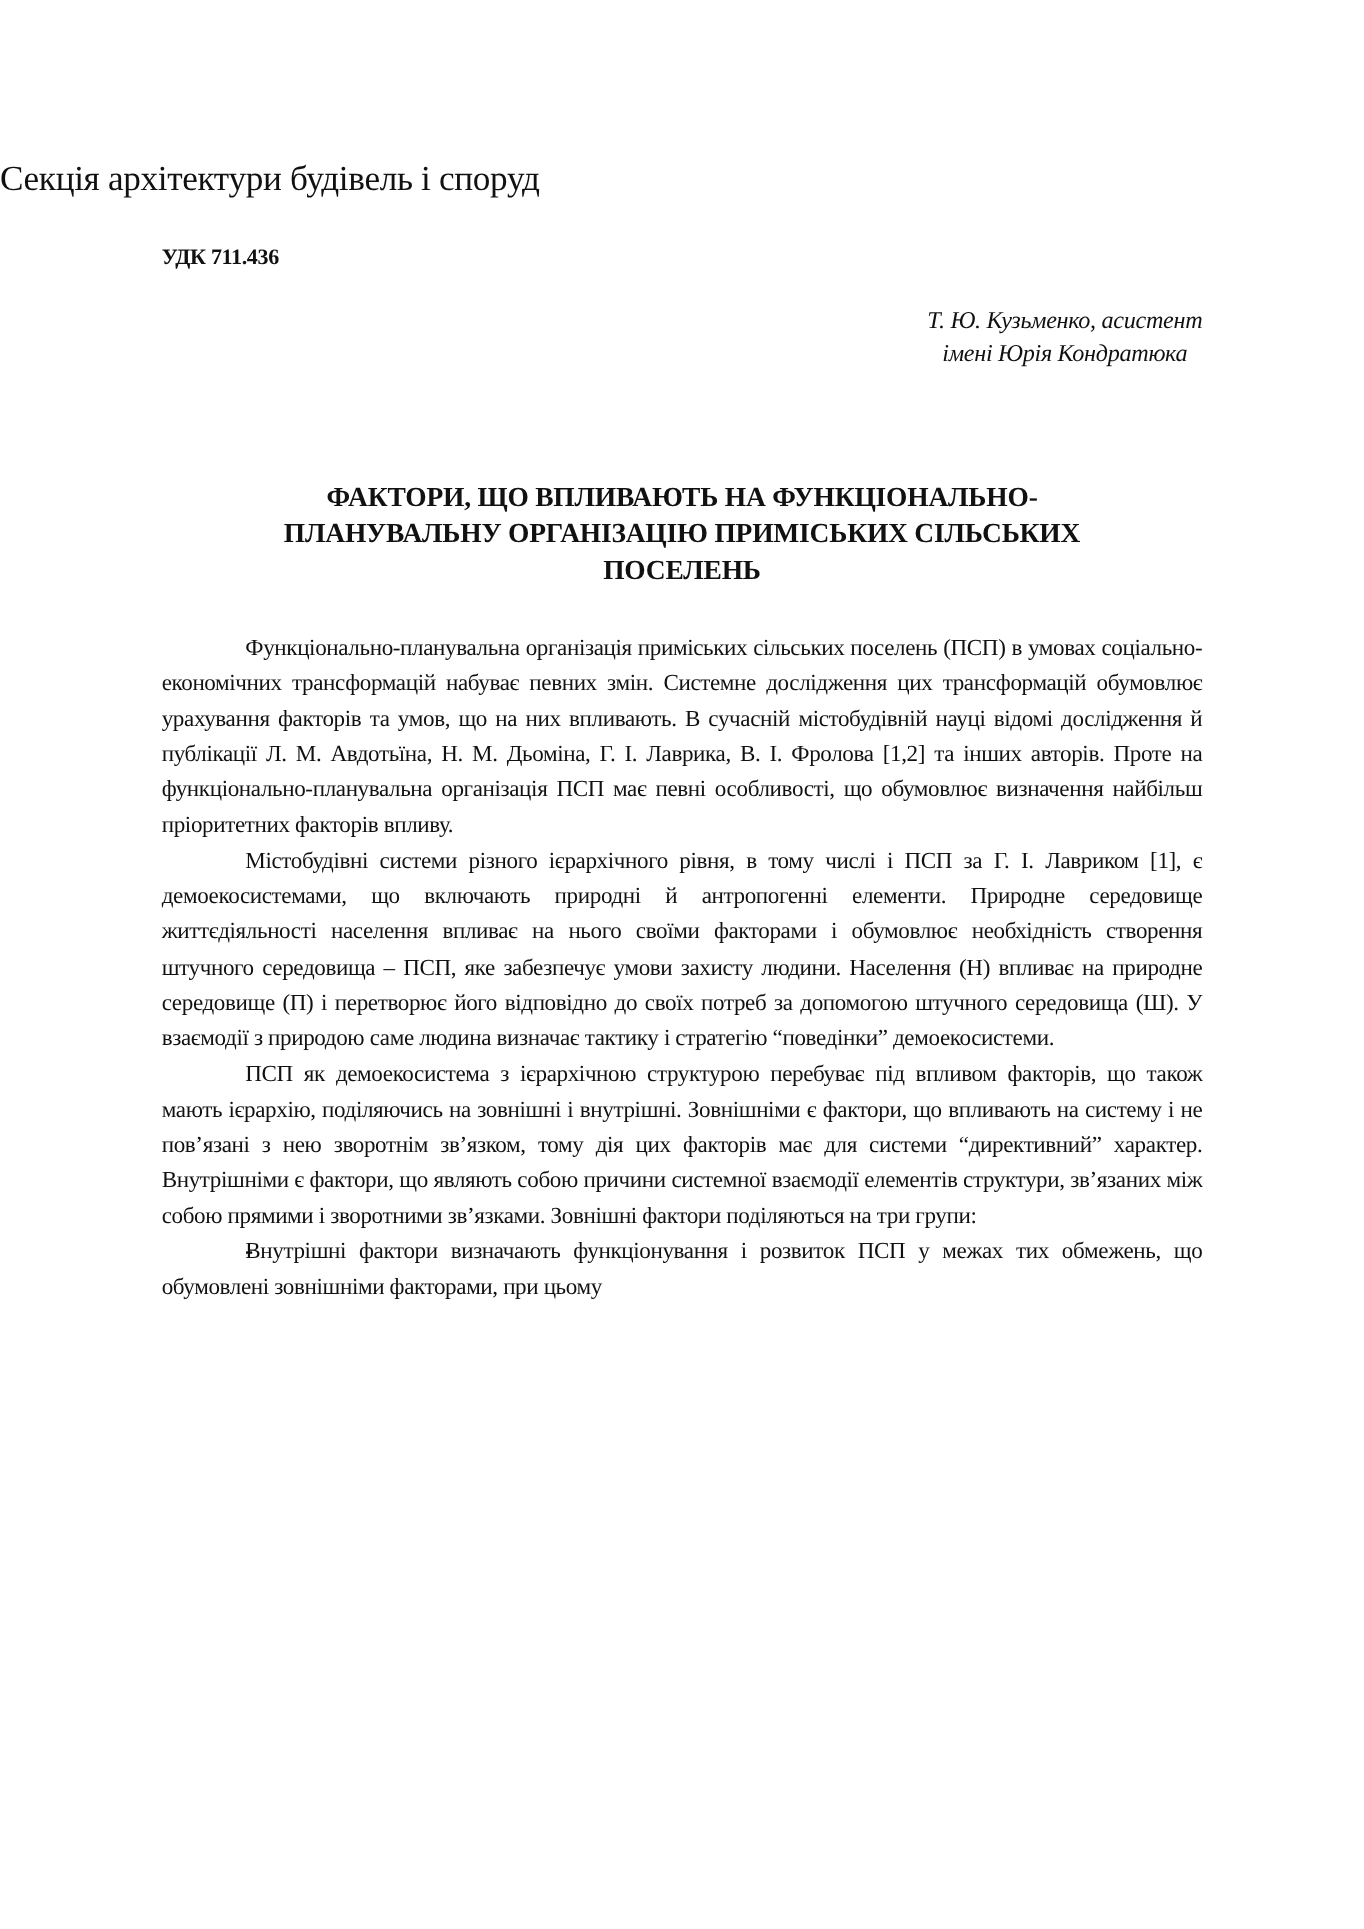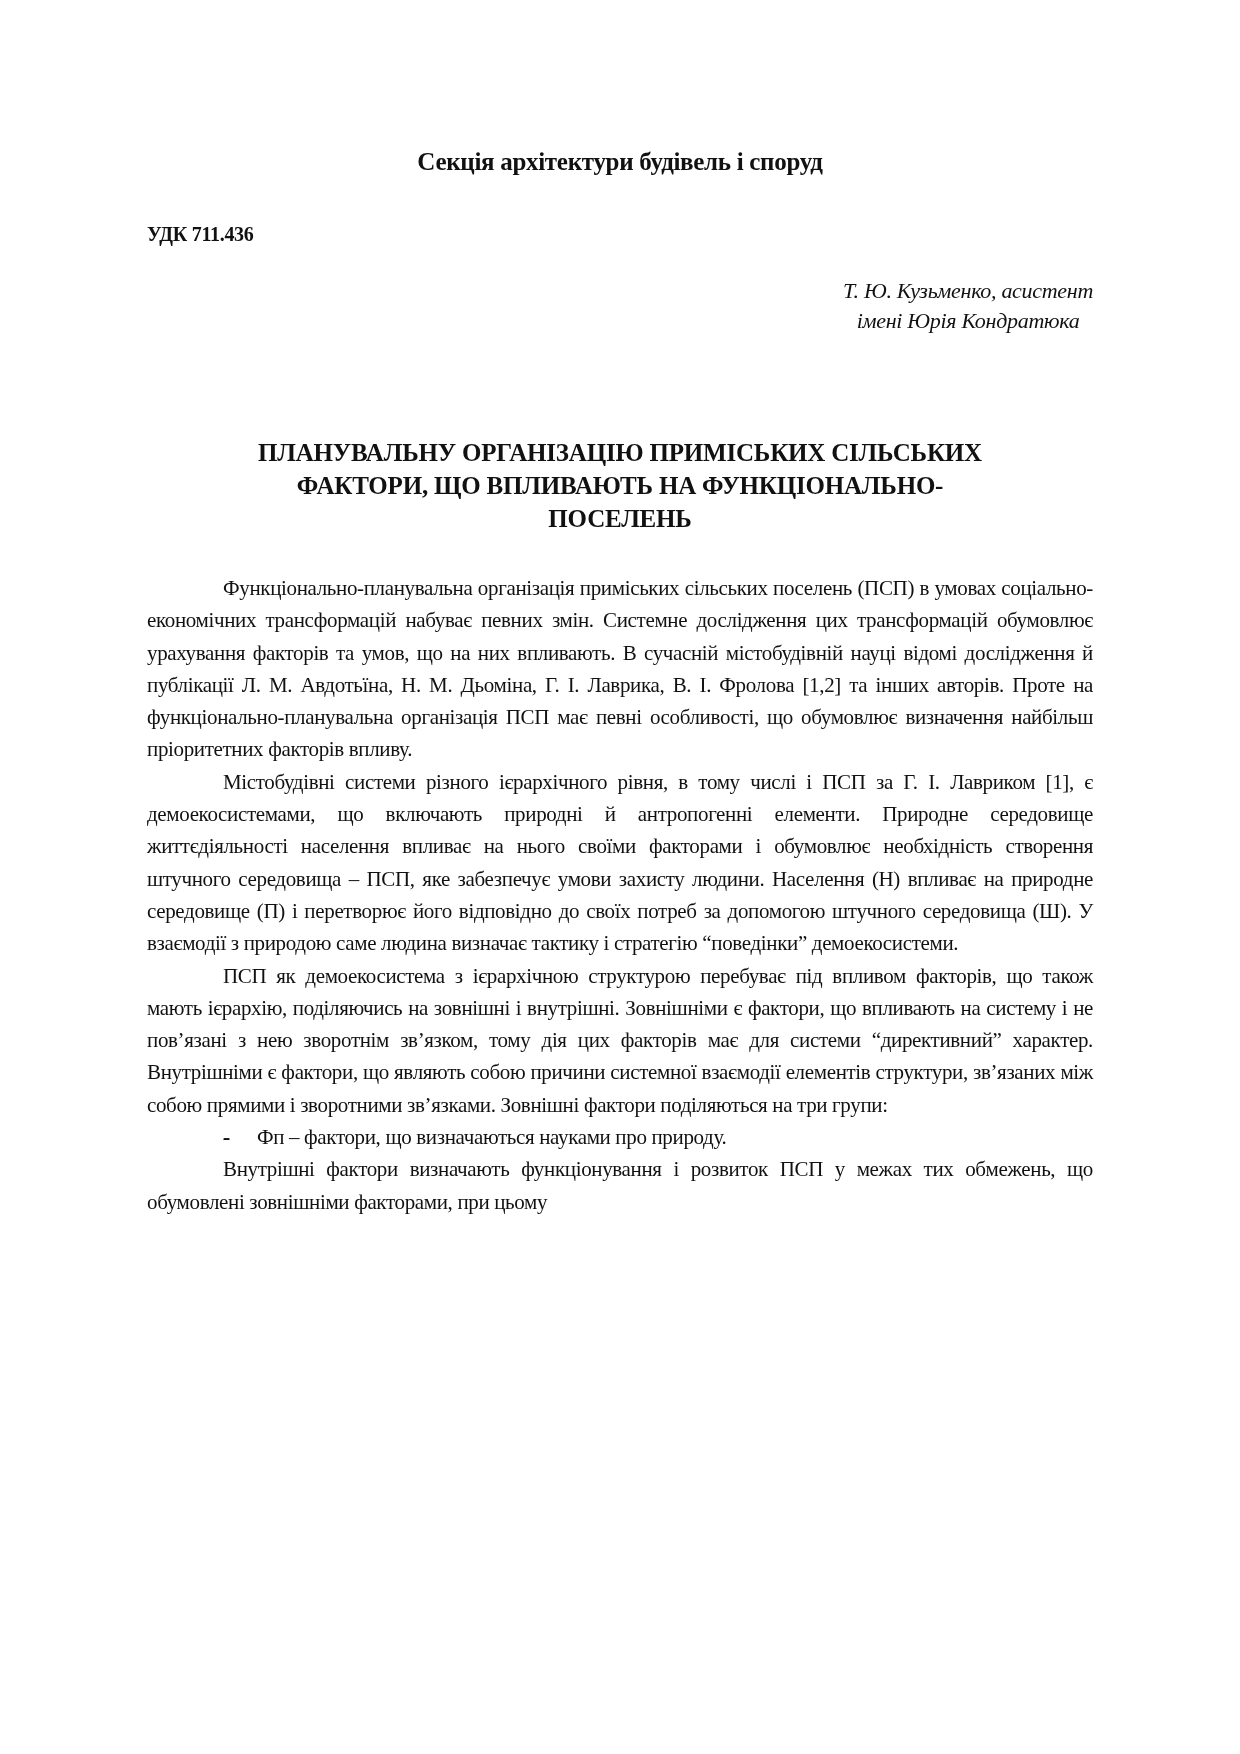--- a/index.html
+++ b/index.html
@@ -19,23 +19,23 @@
       position: absolute;
       left: 0; top: 0;
       width: 1240px;
       height: 1754px;
       background: #ffffff;
     }
     .section-title {
       position: absolute;
       left: 0; right: 0;
       top: 146px;
-      text-align: center;
-      font-weight: bold;
-      font-size: 25px;
+      text-align: left;
+      font-weight: normal;
+      font-size: 32px;
       line-height: 32px;
       letter-spacing: -0.3px;
     }
     .udk {
       position: absolute;
       left: 147px;
       top: 218px;
       font-weight: bold;
       font-size: 20px;
       line-height: 32px;
@@ -102,39 +102,38 @@
   <div class="section-title">Секція архітектури будівель і споруд</div>
 
   <div class="udk">УДК 711.436</div>
 
   <div class="author-block">
     <div>Т. Ю. Кузьменко, асистент</div>
     <div>імені Юрія Кондратюка</div>
   </div>
 
   <div class="article-title">
+    <div>ФАКТОРИ, ЩО ВПЛИВАЮТЬ НА ФУНКЦІОНАЛЬНО-</div>
     <div>ПЛАНУВАЛЬНУ ОРГАНІЗАЦІЮ ПРИМІСЬКИХ СІЛЬСЬКИХ</div>
-    <div>ФАКТОРИ, ЩО ВПЛИВАЮТЬ НА ФУНКЦІОНАЛЬНО-</div>
     <div>ПОСЕЛЕНЬ</div>
   </div>
 
   <div class="body-text">
     <p class="para">Функціонально-планувальна організація приміських сільських поселень (ПСП) в умовах  соціально-економічних трансформацій набуває певних змін. Системне дослідження цих трансформацій обумовлює урахування факторів та умов, що на них впливають. В сучасній містобудівній науці відомі дослідження й публікації  Л. М. Авдотьїна, Н. М. Дьоміна, Г. І. Лаврика, В. І. Фролова [1,2] та інших авторів. Проте на функціонально-планувальна організація ПСП має певні особливості, що обумовлює визначення найбільш пріоритетних факторів впливу.</p>
     <p class="para">Містобудівні системи різного ієрархічного рівня, в тому числі і ПСП за Г. І. Лавриком [1], є демоекосистемами, що включають природні й антропогенні елементи. Природне середовище життєдіяльності населення впливає на нього своїми факторами і обумовлює необхідність створення штучного середовища – ПСП, яке забезпечує умови захисту людини. Населення (Н)  впливає на природне середовище (П) і перетворює його відповідно до своїх потреб за допомогою штучного середовища (Ш). У взаємодії з природою саме  людина визначає тактику і стратегію “поведінки” демоекосистеми.</p>
     <p class="para">ПСП як демоекосистема з ієрархічною структурою перебуває під впливом факторів, що також мають ієрархію, поділяючись на зовнішні і внутрішні. Зовнішніми є фактори, що впливають на систему і не пов’язані з нею зворотнім зв’язком, тому дія цих факторів має для системи “директивний” характер. Внутрішніми є фактори, що являють собою причини системної взаємодії елементів структури, зв’язаних між собою прямими і зворотними зв’язками. Зовнішні фактори поділяються на три групи:</p>
 
     <ul class="list">
       <li class="list-item">
         <span class="list-dash">-</span>
       </li>
       <li class="list-item">
         <span class="list-dash">-</span>
       </li>
       <li class="list-item">
         <span class="list-dash">-</span>
-        <span>Фп – фактори, що визначаються науками про природу.</span>
       </li>
     </ul>
 
     <p class="para">Внутрішні фактори визначають функціонування і розвиток ПСП у межах тих обмежень, що обумовлені зовнішніми факторами, при цьому</p>
   </div>
 
 </div>
 
 </body></html>

